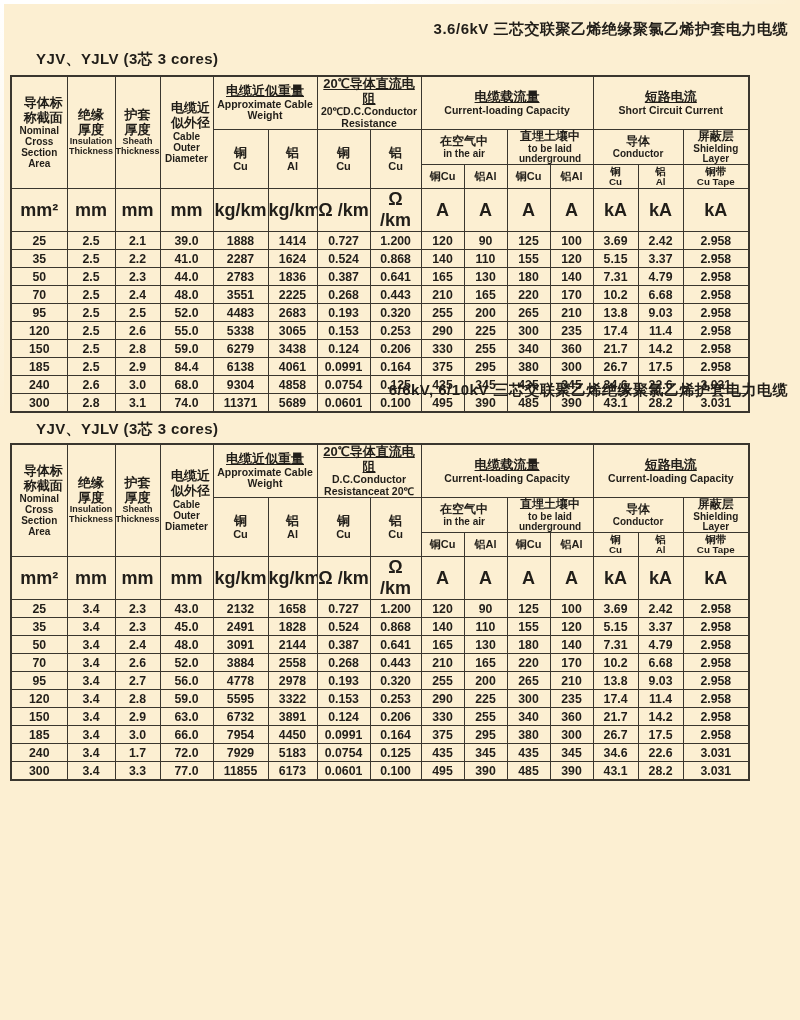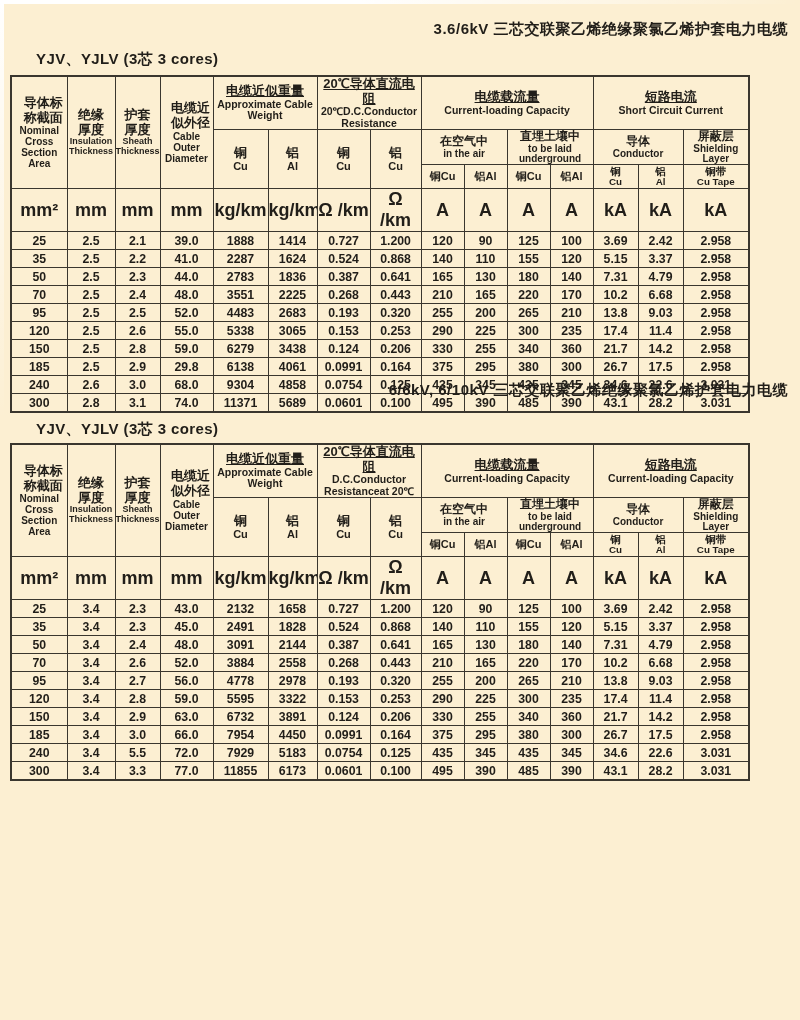--- a/index.html
+++ b/index.html
@@ -304,21 +304,21 @@
           <td>340</td>
           <td>360</td>
           <td>21.7</td>
           <td>14.2</td>
           <td>2.958</td>
         </tr>
         <tr>
           <td>185</td>
           <td>2.5</td>
           <td>2.9</td>
-          <td>29.8</td>
+          <td>84.4</td>
           <td>6138</td>
           <td>4061</td>
           <td>0.0991</td>
           <td>0.164</td>
           <td>375</td>
           <td>295</td>
           <td>380</td>
           <td>300</td>
           <td>26.7</td>
           <td>17.5</td>
@@ -622,21 +622,21 @@
           <td>295</td>
           <td>380</td>
           <td>300</td>
           <td>26.7</td>
           <td>17.5</td>
           <td>2.958</td>
         </tr>
         <tr>
           <td>240</td>
           <td>3.4</td>
-          <td>5.5</td>
+          <td>1.7</td>
           <td>72.0</td>
           <td>7929</td>
           <td>5183</td>
           <td>0.0754</td>
           <td>0.125</td>
           <td>435</td>
           <td>345</td>
           <td>435</td>
           <td>345</td>
           <td>34.6</td>

